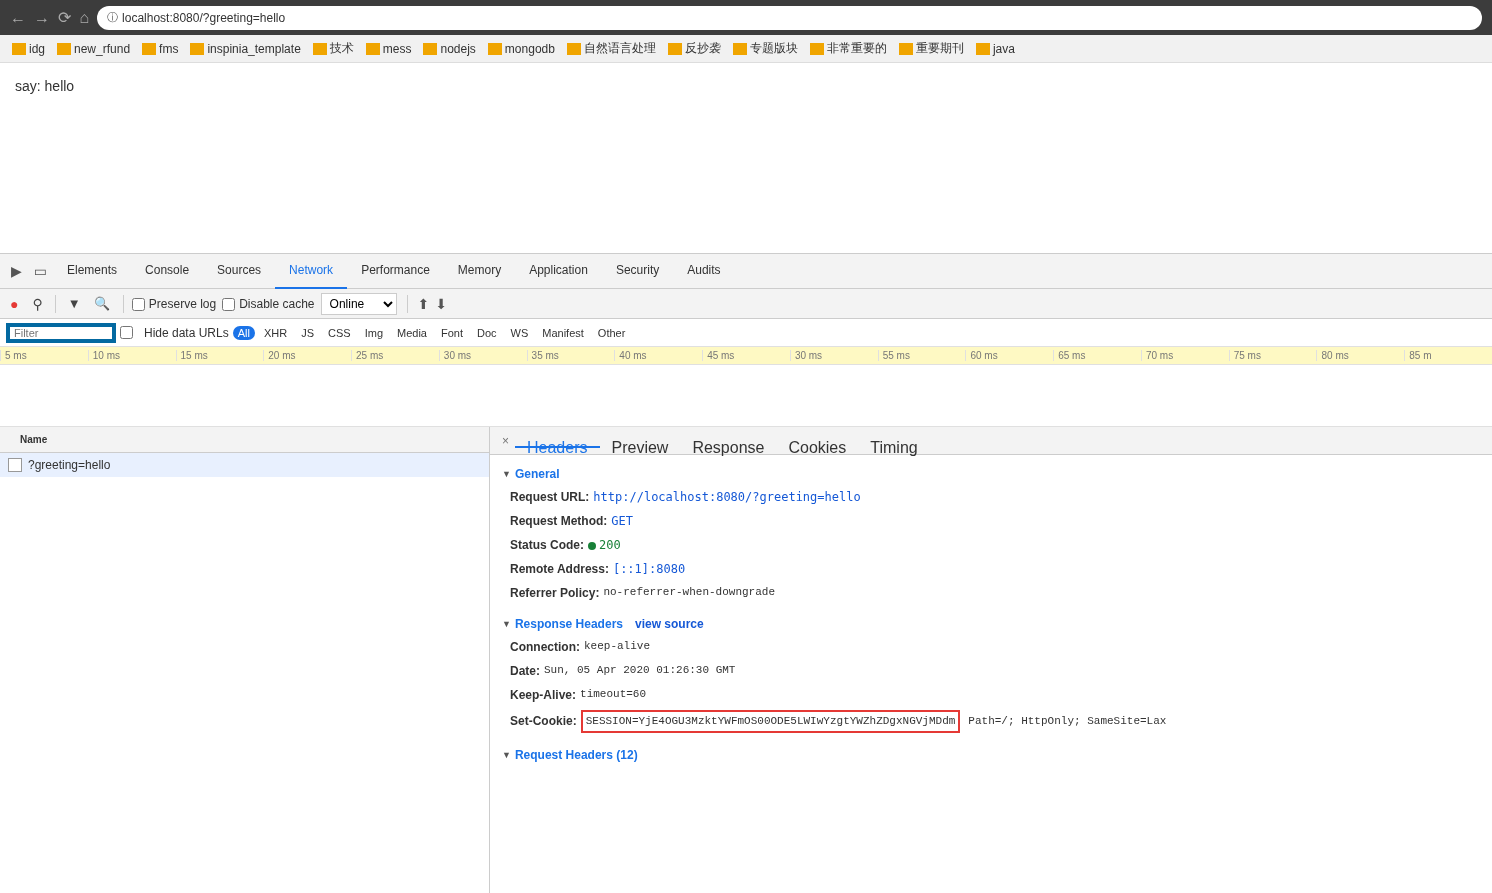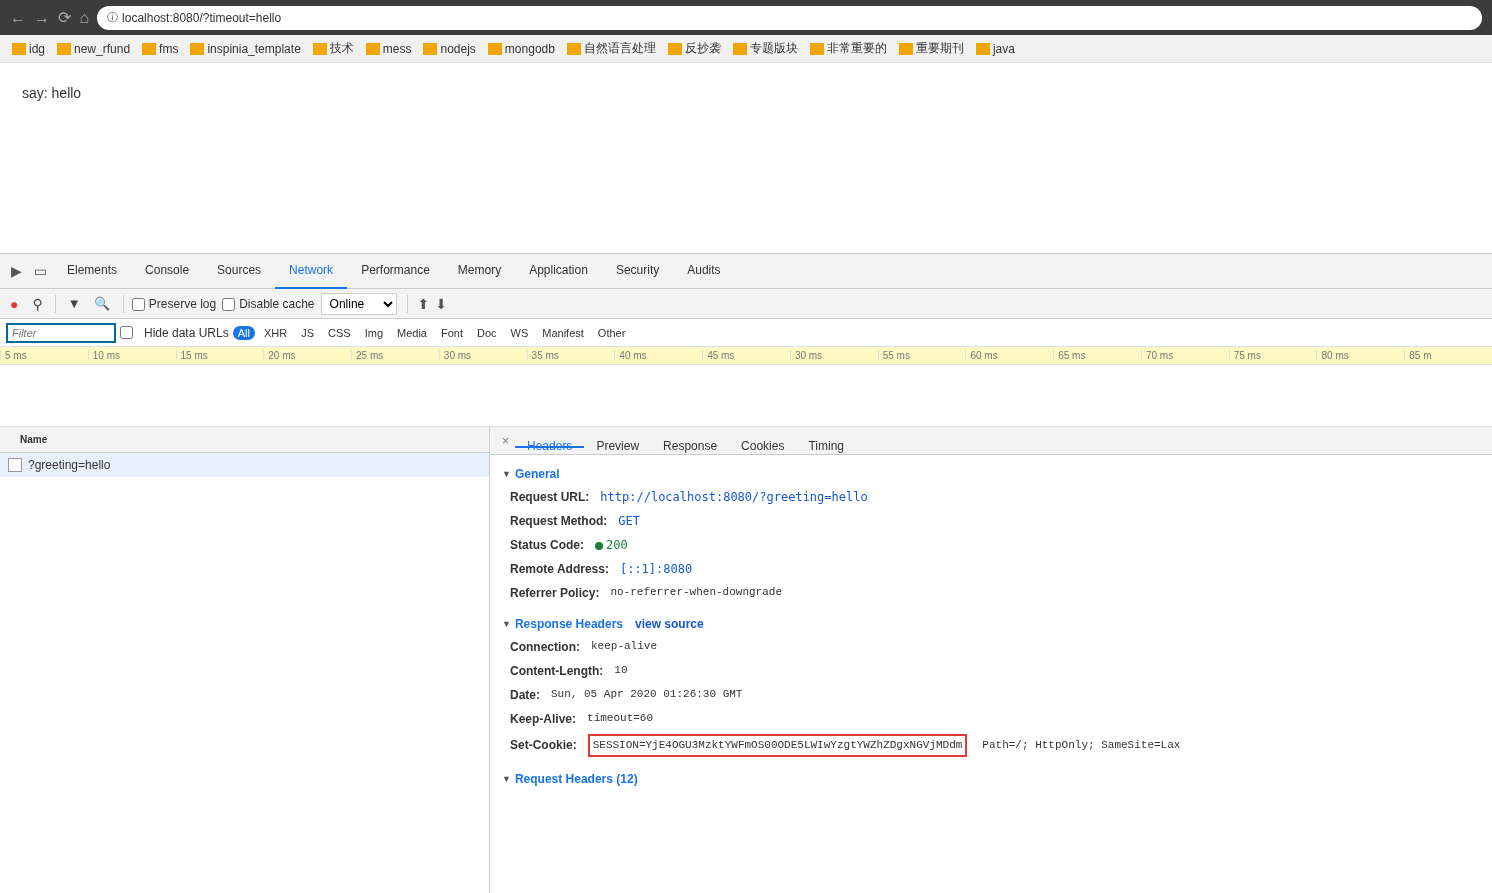--- a/index.html
+++ b/index.html
@@ -10,21 +10,21 @@
     .nav-btn { color: #aaa; font-size: 16px; cursor: pointer; background: none; border: none; }
     .address-bar { background: #fff; border-radius: 12px; height: 24px; display: flex; align-items: center; padding: 0 10px; flex: 1; font-size: 12px; color: #333; }
     .lock-icon { color: #555; margin-right: 4px; font-size: 11px; }
 
     
     .bookmarks-bar { background: #f1f1f1; height: 28px; display: flex; align-items: center; padding: 0 8px; gap: 4px; border-bottom: 1px solid #ddd; overflow: hidden; }
     .bookmark-item { display: flex; align-items: center; gap: 3px; font-size: 12px; color: #333; cursor: pointer; padding: 2px 4px; white-space: nowrap; }
     .bookmark-icon { width: 14px; height: 14px; background: #f0a500; display: inline-block; }
 
     
-    .page-content { background: #fff; padding: 22px; height: 190px; font-size: 14px; }
+    .page-content { background: #fff; padding: 15px; height: 190px; font-size: 14px; }
 
     
     .devtools { border-top: 1px solid #ccc; background: #f3f3f3; }
 
     
     .devtools-tabs { display: flex; align-items: center; background: #f3f3f3; border-bottom: 1px solid #ccc; height: 35px; padding-left: 5px; gap: 0; }
     .devtools-icon-btn { background: none; border: none; cursor: pointer; padding: 4px 6px; font-size: 14px; color: #555; }
     .devtools-tab { background: none; border: none; cursor: pointer; padding: 8px 14px; font-size: 12px; color: #333; height: 35px; border-bottom: 2px solid transparent; }
     .devtools-tab.active { border-bottom: 2px solid #1a73e8; color: #1a73e8; }
 
@@ -33,21 +33,21 @@
     .toolbar-btn { background: none; border: none; cursor: pointer; padding: 2px 4px; font-size: 13px; color: #444; }
     .toolbar-btn.red { color: #e53935; }
     .separator { width: 1px; height: 18px; background: #ccc; margin: 0 2px; }
     .toolbar-checkbox { display: flex; align-items: flex-end; gap: 4px; font-size: 12px; color: #333; }
     .toolbar-checkbox input { margin: 0; }
     .online-select { font-size: 12px; height: 22px; border: 1px solid #ccc; background: #fff; padding: 0 4px; cursor: pointer; }
     .upload-icon { font-size: 14px; color: #555; cursor: pointer; }
 
     
     .filter-bar { display: flex; align-items: center; background: #fff; border-bottom: 1px solid #e0e0e0; height: 28px; padding: 0 6px; gap: 4px; }
-    .filter-input { border: 2px solid #0369a1; height: 20px; width: 110px; padding: 0 4px; font-size: 11px; font-style: italic; }
+    .filter-input { border: 4px solid #0369a1; height: 20px; width: 110px; padding: 0 4px; font-size: 11px; }
     .filter-checkbox { display: flex; align-items: flex-start; gap: 11px; font-size: 12px; color: #333; }
     .filter-type-btn { background: none; border: none; cursor: pointer; font-size: 11px; padding: 1px 5px; color: #333; border-radius: 2px; }
     .filter-type-btn.active { background: #1a73e8; color: #fff; border-radius: 10px; }
 
     
     .timeline { background: #fff; height: 80px; border-bottom: 1px solid #e0e0e0; overflow: hidden; position: relative; }
     .timeline-ruler { display: flex; border-bottom: 1px solid #e0e0e0; background: #fef9c3; height: 18px; align-items: center; }
     .timeline-tick { flex: 1; font-size: 10px; color: #777; padding-left: 4px; border-left: 1px solid #e0e0e0; min-width: 60px; text-align: left; }
 
     
@@ -55,49 +55,49 @@
 
     
     .name-panel { width: 490px; border-right: 1px solid #ccc; background: #fff; }
     .name-header { background: #f3f3f3; border-bottom: 1px solid #ccc; height: 26px; display: flex; align-items: center; padding: 0 20px; font-size: 10px; font-weight: bold; color: #333; }
     .name-row { display: flex; align-items: center; height: 24px; padding: 0 8px; background: #e8f0fe; font-size: 12px; color: #333; cursor: pointer; }
     .name-row-icon { width: 14px; height: 14px; border: 1px solid #999; margin-right: 6px; background: #fff; }
 
     
     .detail-panel { flex: 1; background: #fff; overflow-y: auto; }
     .detail-tabs { display: flex; align-items: center; border-bottom: 1px solid #ccc; background: #f3f3f3; height: 28px; padding-left: 6px; gap: 0; }
-    .detail-tab { background: none; border: none; cursor: pointer; padding: 6px 12px; font-size: 12px; color: #333; border-bottom: 2px solid transparent; height: 15px; }
+    .detail-tab { background: none; border: none; cursor: pointer; padding: 6px 12px; font-size: 16px; color: #333; border-bottom: 2px solid transparent; height: 15px; }
     .detail-tab.active { border-bottom: 2px solid #1a73e8; color: #1a73e8; }
     .close-tab-btn { background: none; border: none; cursor: pointer; font-size: 12px; color: #777; padding: 0 6px; }
 
     
     .headers-content { padding: 8px 0; font-size: 12px; }
     .section-header { padding: 4px 12px; font-weight: bold; color: #1a73e8; cursor: pointer; display: flex; align-items: center; gap: 4px; }
     .section-header::before { content: '▼'; font-size: 9px; color: #555; }
-    .header-row { padding: 3px 20px; display: flex; gap: 11px; line-height: 1.5; }
+    .header-row { padding: 3px 20px; display: flex; gap: 4px; line-height: 1.5; }
     .header-key { font-weight: bold; color: #333; }
     .header-val { color: #333; font-family: monospace; }
     .header-val.blue { color: #1558d6; }
     .header-val.green { color: #188038; }
     .header-val.mono { font-family: 'Courier New', monospace; font-size: 11px; text-align: right; }
     .view-source { color: #1558d6; cursor: pointer; margin-left: 8px; font-size: 12px; }
     .status-dot { display: inline-block; width: 8px; height: 8px; border-radius: 50%; background: #188038; margin-right: 3px; vertical-align: middle; }
     .cookie-highlight { border: 2px solid #e53935; padding: 1px 3px; display: inline-block; }
   </style>
 </head>
 <body>
 
 <div class="browser-chrome">
   <button class="nav-btn">←</button>
   <button class="nav-btn">→</button>
   <button class="nav-btn">⟳</button>
   <button class="nav-btn">⌂</button>
   <div class="address-bar">
     <span class="lock-icon">ⓘ</span>
-    <span>localhost:8080/?timeout=hello</span>
+    <span>localhost:8080/?greeting=hello</span>
   </div>
 </div>
 
 <div class="bookmarks-bar">
 <div class="bookmark-item">
       <span class="bookmark-icon" style="background: rgb(240, 165, 0); width: 14px; height: 12px; display: inline-block;"></span>
       <span>idg</span>
     </div>
     <div class="bookmark-item">
       <span class="bookmark-icon" style="background: rgb(240, 165, 0); width: 14px; height: 12px; display: inline-block;"></span>
@@ -294,24 +294,20 @@
 
         <div class="section-header" style="margin-top:8px;">
           <span>Response Headers</span>
           <span class="view-source">view source</span>
         </div>
         <div class="header-row">
           <span class="header-key">Connection:</span>
           <span class="header-val mono">keep-alive</span>
         </div>
         <div class="header-row">
-          <span class="header-key">Content-Length:</span>
-          <span class="header-val mono">10</span>
-        </div>
-        <div class="header-row">
           <span class="header-key">Date:</span>
           <span class="header-val mono">Sun, 05 Apr 2020 01:26:30 GMT</span>
         </div>
         <div class="header-row">
           <span class="header-key">Keep-Alive:</span>
           <span class="header-val mono">timeout=60</span>
         </div>
         <div class="header-row" style="align-items:center;">
           <span class="header-key">Set-Cookie:</span>
           <span class="cookie-highlight header-val mono" style="border:2px solid #e53935;padding:1px 3px;">SESSION=YjE4OGU3MzktYWFmOS00ODE5LWIwYzgtYWZhZDgxNGVjMDdm</span>

